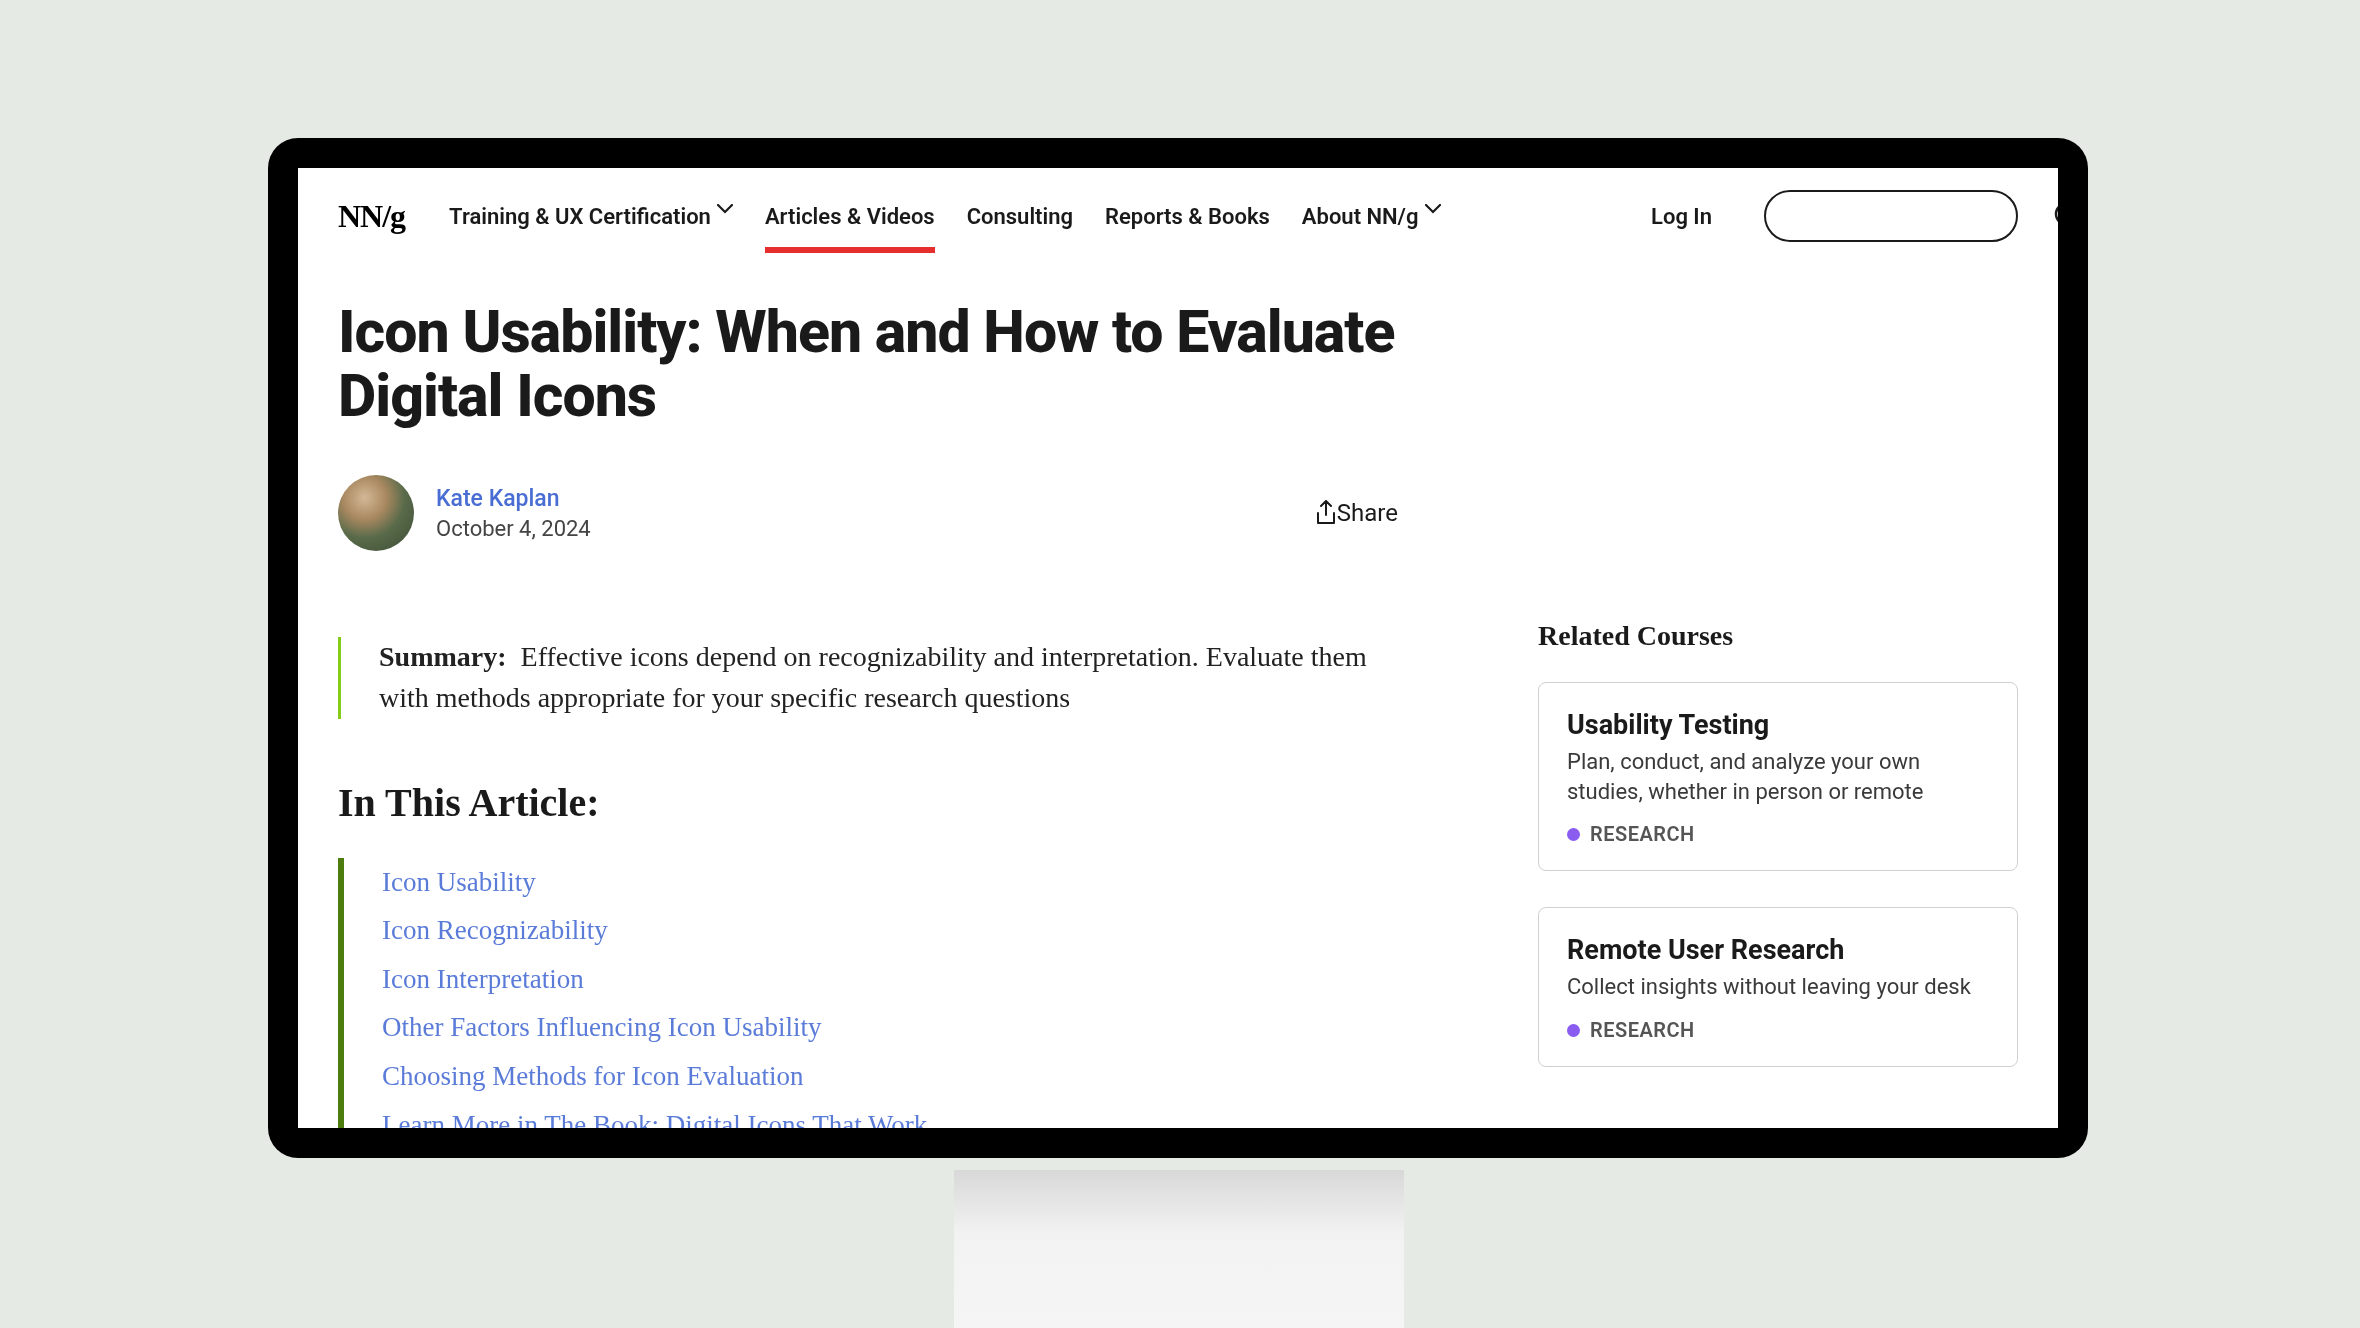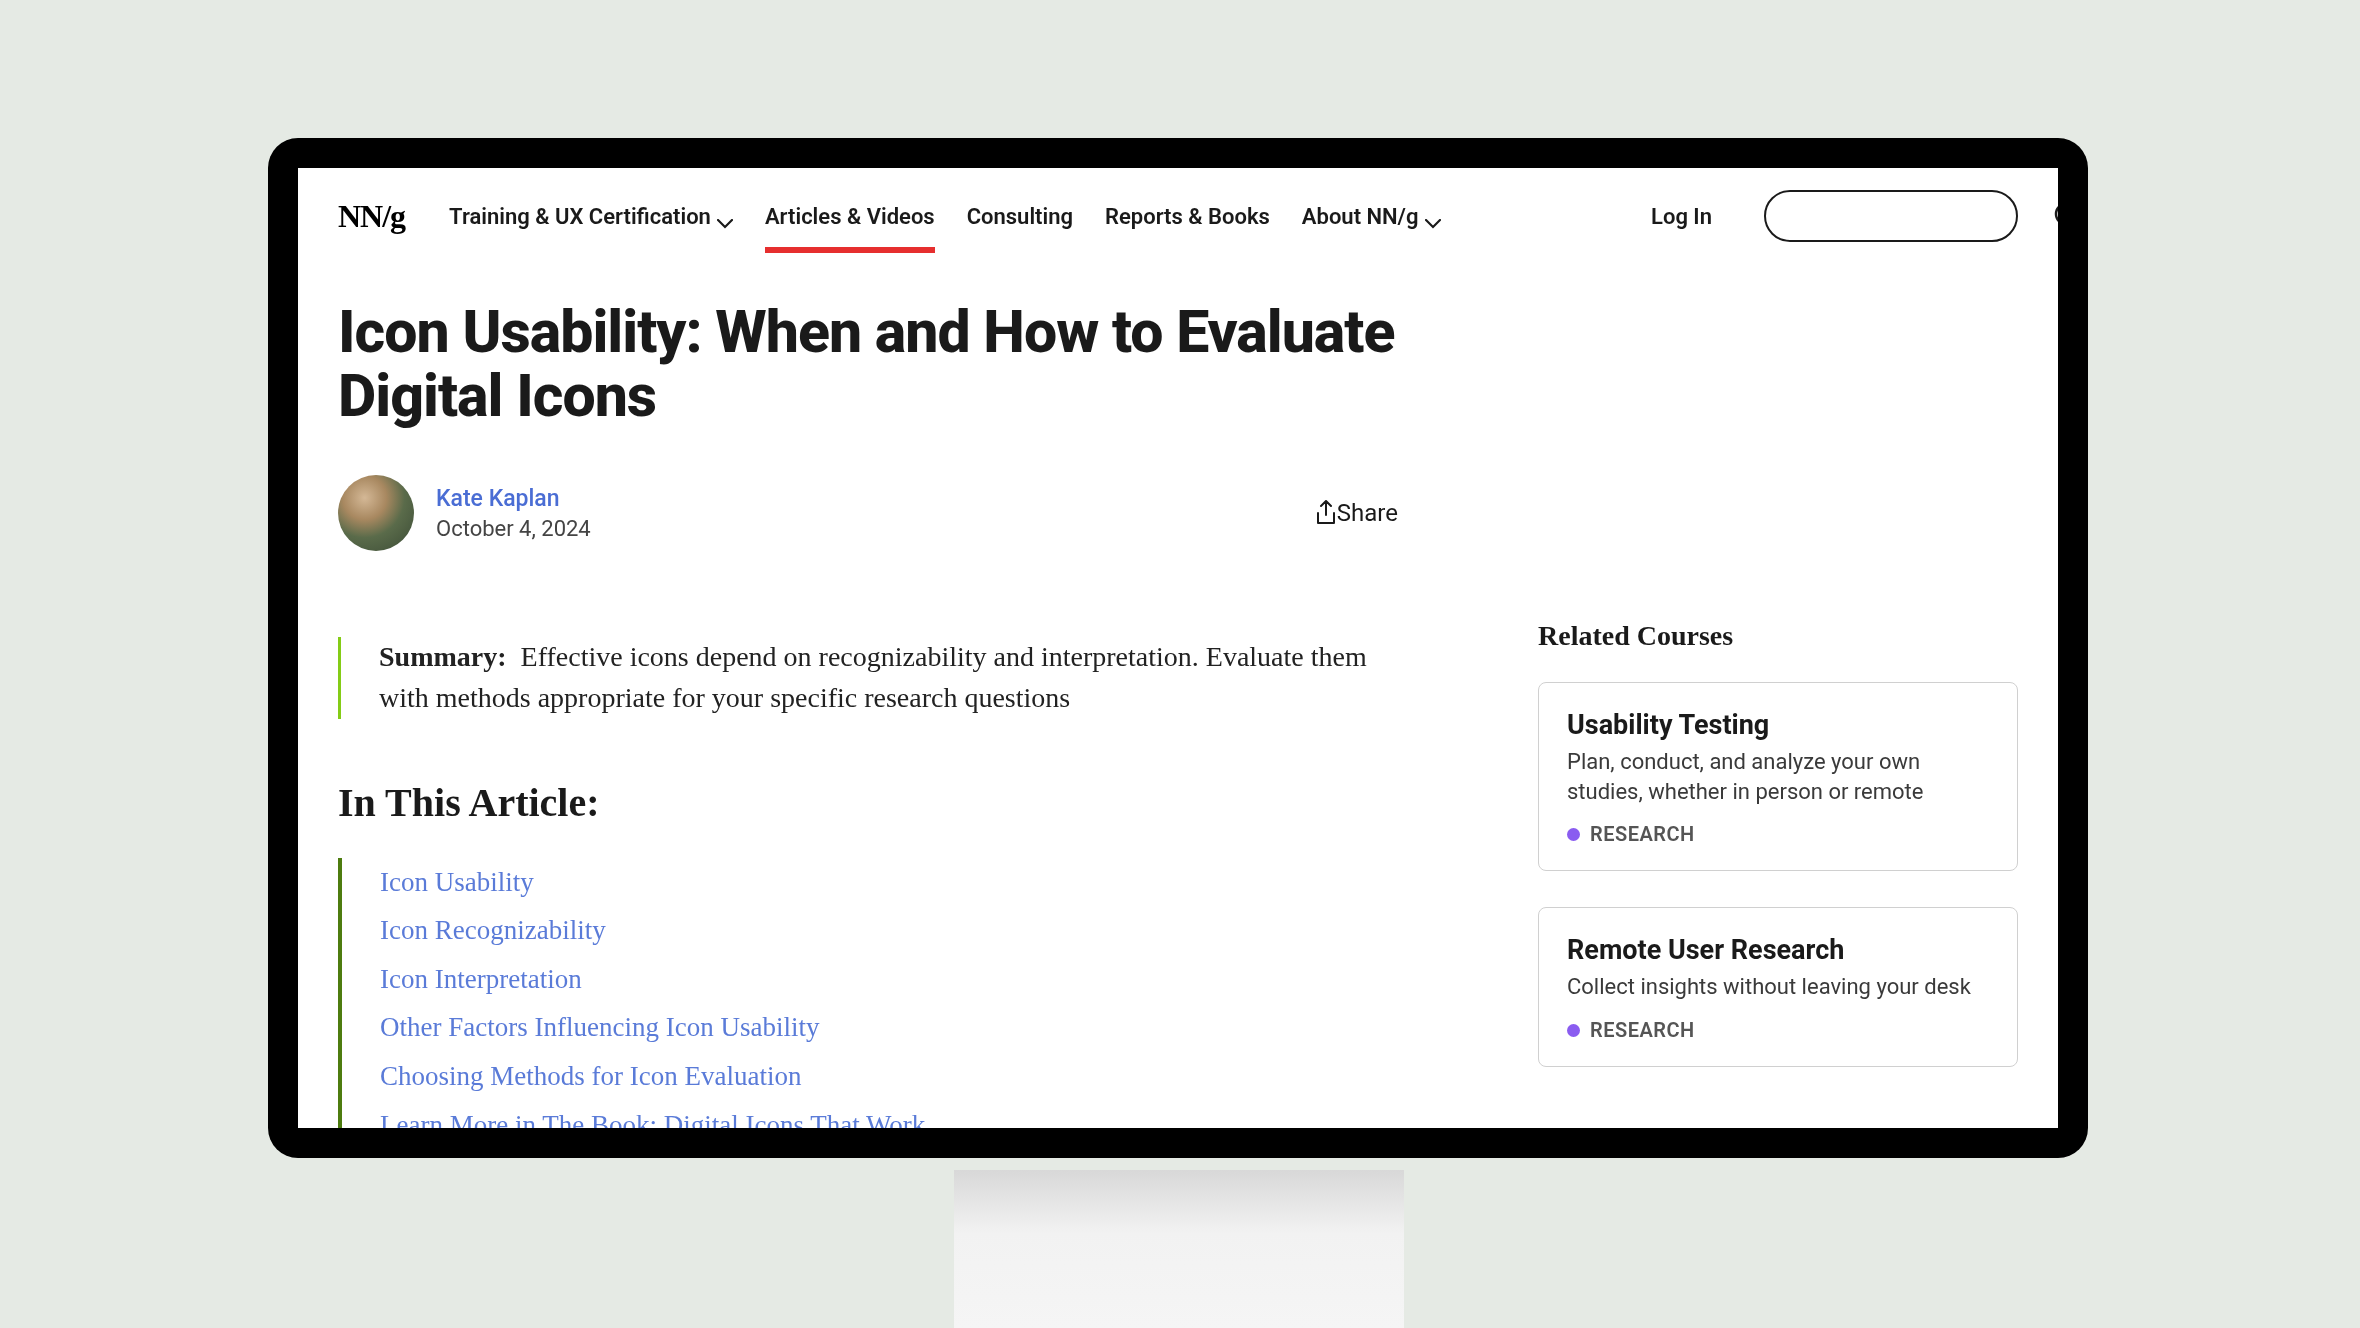--- a/index.html
+++ b/index.html
@@ -48,21 +48,21 @@
   font-size: 32px;
   letter-spacing: -1px;
   font-family: Georgia, serif;
   margin-right: 12px;
 }
 .nav-item {
   font-size: 22px;
   font-weight: 600;
   color: #1a1a1a;
   display: flex;
-  align-items: flex-end;
+  align-items: flex-start;
   gap: 6px;
   padding: 20px 0;
   position: relative;
   cursor: pointer;
 }
 .nav-item.active::after {
   content: "";
   position: absolute;
   bottom: -4px;
   left: 0;
@@ -163,21 +163,21 @@
 .summary-label { font-weight: 700; }
 .toc-heading {
   margin-top: 60px;
   font-family: Georgia, "Times New Roman", serif;
   font-size: 40px;
   font-weight: 700;
   color: #1a1a1a;
 }
 .toc-list {
   margin-top: 32px;
-  border-left: 4px solid #4d7c0f;
+  border-left: 6px solid #4d7c0f;
   padding-left: 38px;
   list-style: none;
 }
 .toc-item {
   font-family: Georgia, "Times New Roman", serif;
   font-size: 27px;
   color: #5a7bd8;
   line-height: 1.8;
   cursor: pointer;
 }

